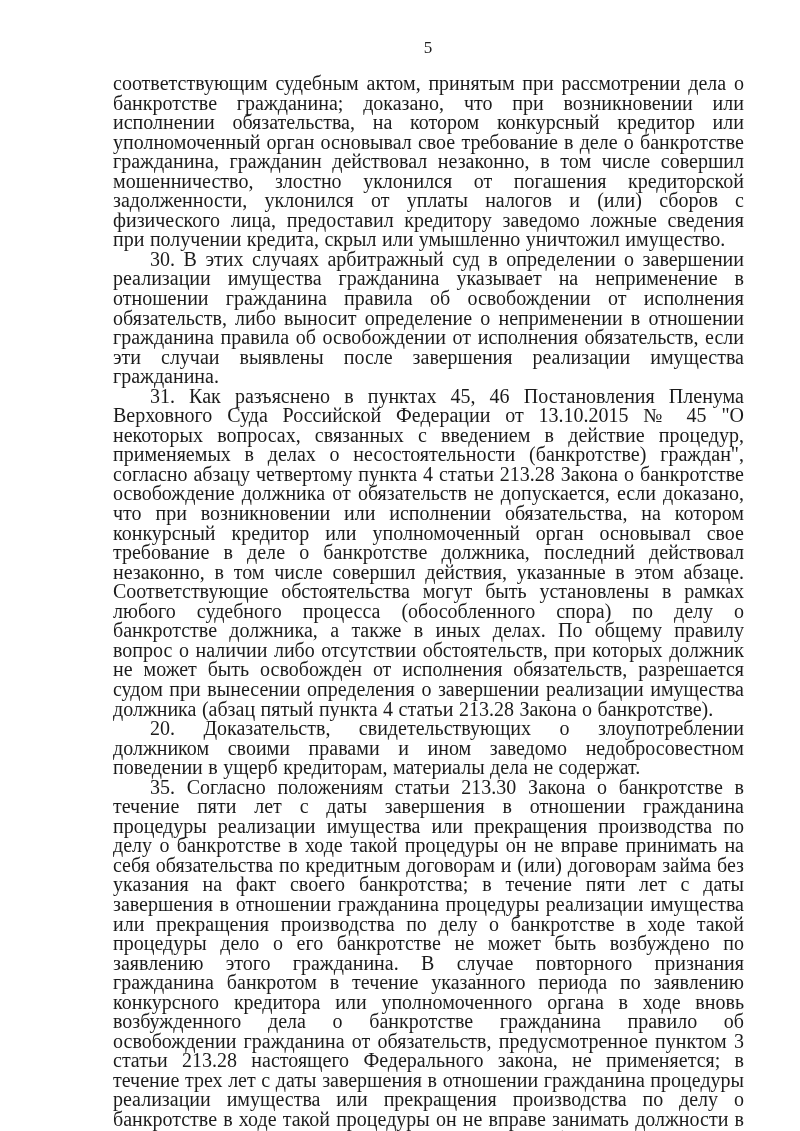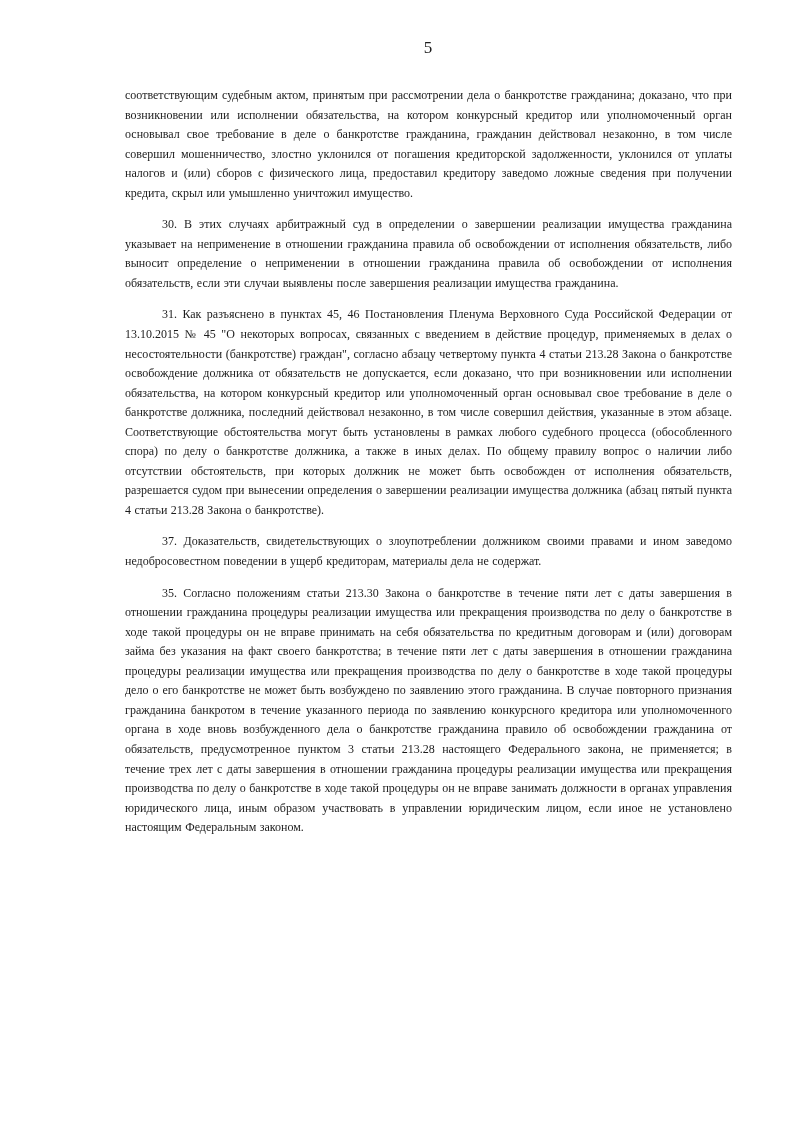--- a/index.html
+++ b/index.html
@@ -25,37 +25,37 @@
     font-size: 17px;
     line-height: 20px;
   }
   .content {
     position: absolute;
     top: 74px;
     left: 113px;
     width: 631px;
   }
   .para {
-    margin: 12px;
+    margin: 0;
     text-align: justify;
-    font-size: 12px;
+    font-size: 20px;
     line-height: 19.55px;
     text-indent: 37px;
     word-spacing: 0.5px;
   }
   .para.continuation {
     text-indent: 0;
   }
 </style>
 </head>
 <body>
 
 <div class="page">
   <div class="page-number">5</div>
 
   <div class="content">
     <p class="para continuation">соответствующим судебным актом, принятым при рассмотрении дела о банкротстве гражданина; доказано, что при возникновении или исполнении обязательства, на котором конкурсный кредитор или уполномоченный орган основывал свое требование в деле о банкротстве гражданина, гражданин действовал незаконно, в том числе совершил мошенничество, злостно уклонился от погашения кредиторской задолженности, уклонился от уплаты налогов и (или) сборов с физического лица, предоставил кредитору заведомо ложные сведения при получении кредита, скрыл или умышленно уничтожил имущество.</p>
     <p class="para">30. В этих случаях арбитражный суд в определении о завершении реализации имущества гражданина указывает на неприменение в отношении гражданина правила об освобождении от исполнения обязательств, либо выносит определение о неприменении в отношении гражданина правила об освобождении от исполнения обязательств, если эти случаи выявлены после завершения реализации имущества гражданина.</p>
     <p class="para">31. Как разъяснено в пунктах 45, 46 Постановления Пленума Верховного Суда Российской Федерации от 13.10.2015 № 45 "О некоторых вопросах, связанных с введением в действие процедур, применяемых в делах о несостоятельности (банкротстве) граждан", согласно абзацу четвертому пункта 4 статьи 213.28 Закона о банкротстве освобождение должника от обязательств не допускается, если доказано, что при возникновении или исполнении обязательства, на котором конкурсный кредитор или уполномоченный орган основывал свое требование в деле о банкротстве должника, последний действовал незаконно, в том числе совершил действия, указанные в этом абзаце. Соответствующие обстоятельства могут быть установлены в рамках любого судебного процесса (обособленного спора) по делу о банкротстве должника, а также в иных делах. По общему правилу вопрос о наличии либо отсутствии обстоятельств, при которых должник не может быть освобожден от исполнения обязательств, разрешается судом при вынесении определения о завершении реализации имущества должника (абзац пятый пункта 4 статьи 213.28 Закона о банкротстве).</p>
-    <p class="para">37. Доказательств, свидетельствующих о злоупотреблении должником своими правами и ином заведомо недобросовестном поведении в ущерб кредиторам, материалы дела не содержат.</p>
+    <p class="para">20. Доказательств, свидетельствующих о злоупотреблении должником своими правами и ином заведомо недобросовестном поведении в ущерб кредиторам, материалы дела не содержат.</p>
     <p class="para">35. Согласно положениям статьи 213.30 Закона о банкротстве в течение пяти лет с даты завершения в отношении гражданина процедуры реализации имущества или прекращения производства по делу о банкротстве в ходе такой процедуры он не вправе принимать на себя обязательства по кредитным договорам и (или) договорам займа без указания на факт своего банкротства; в течение пяти лет с даты завершения в отношении гражданина процедуры реализации имущества или прекращения производства по делу о банкротстве в ходе такой процедуры дело о его банкротстве не может быть возбуждено по заявлению этого гражданина. В случае повторного признания гражданина банкротом в течение указанного периода по заявлению конкурсного кредитора или уполномоченного органа в ходе вновь возбужденного дела о банкротстве гражданина правило об освобождении гражданина от обязательств, предусмотренное пунктом 3 статьи 213.28 настоящего Федерального закона, не применяется; в течение трех лет с даты завершения в отношении гражданина процедуры реализации имущества или прекращения производства по делу о банкротстве в ходе такой процедуры он не вправе занимать должности в органах управления юридического лица, иным образом участвовать в управлении юридическим лицом, если иное не установлено настоящим Федеральным законом.</p>
   </div>
 </div>
 
 </body></html>

